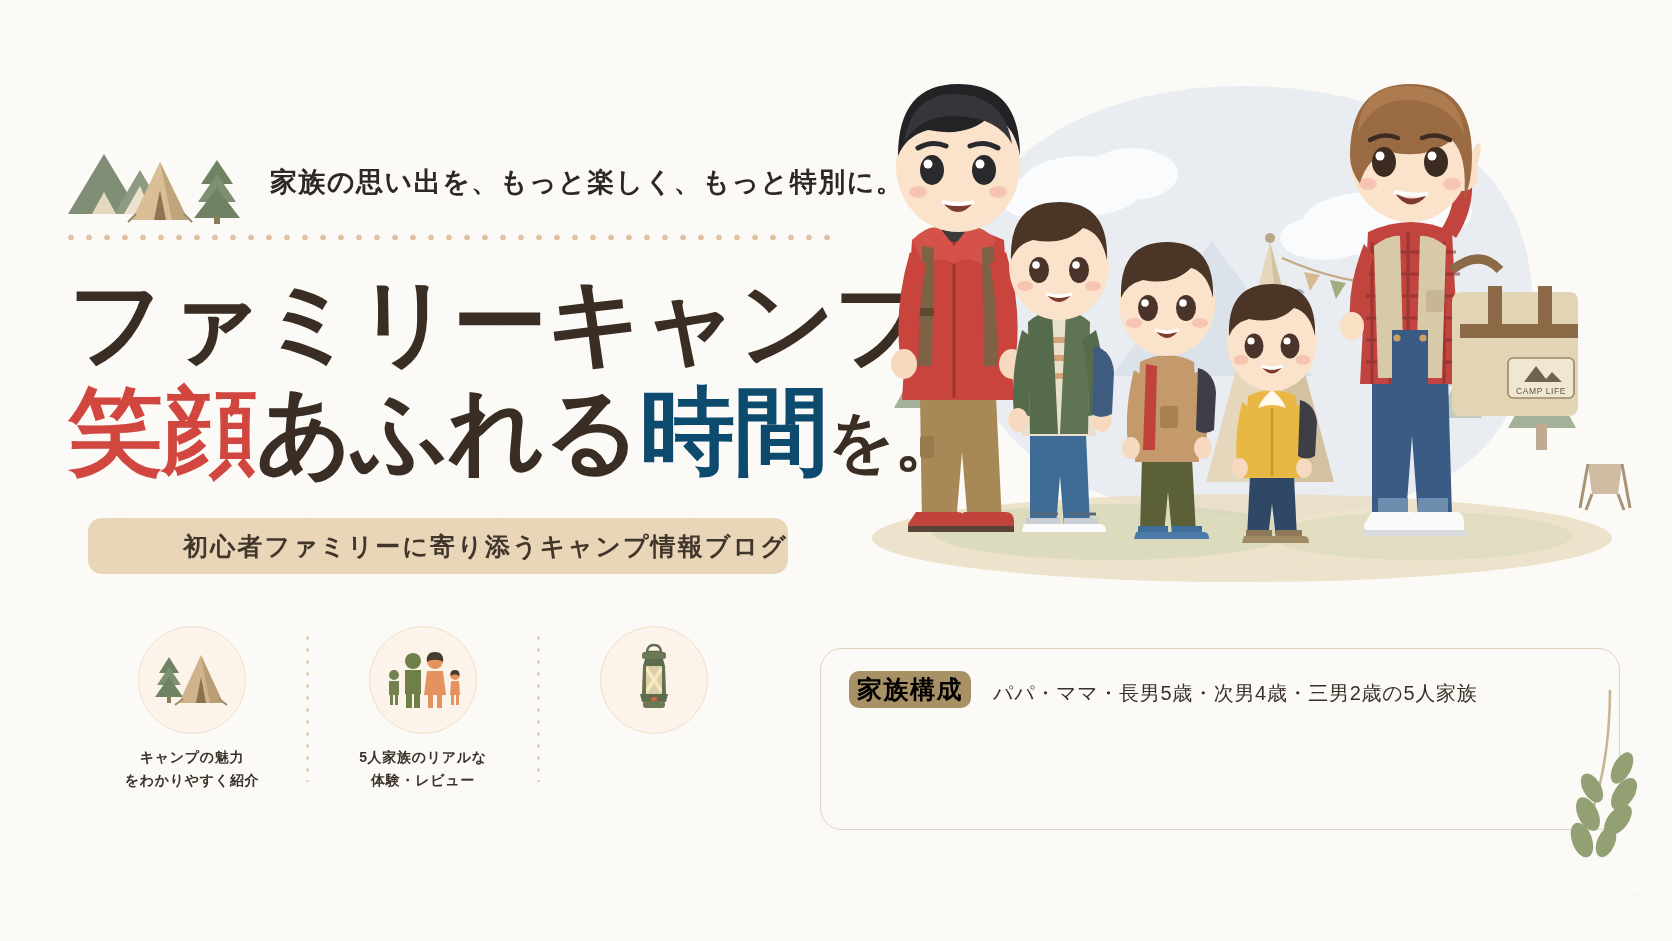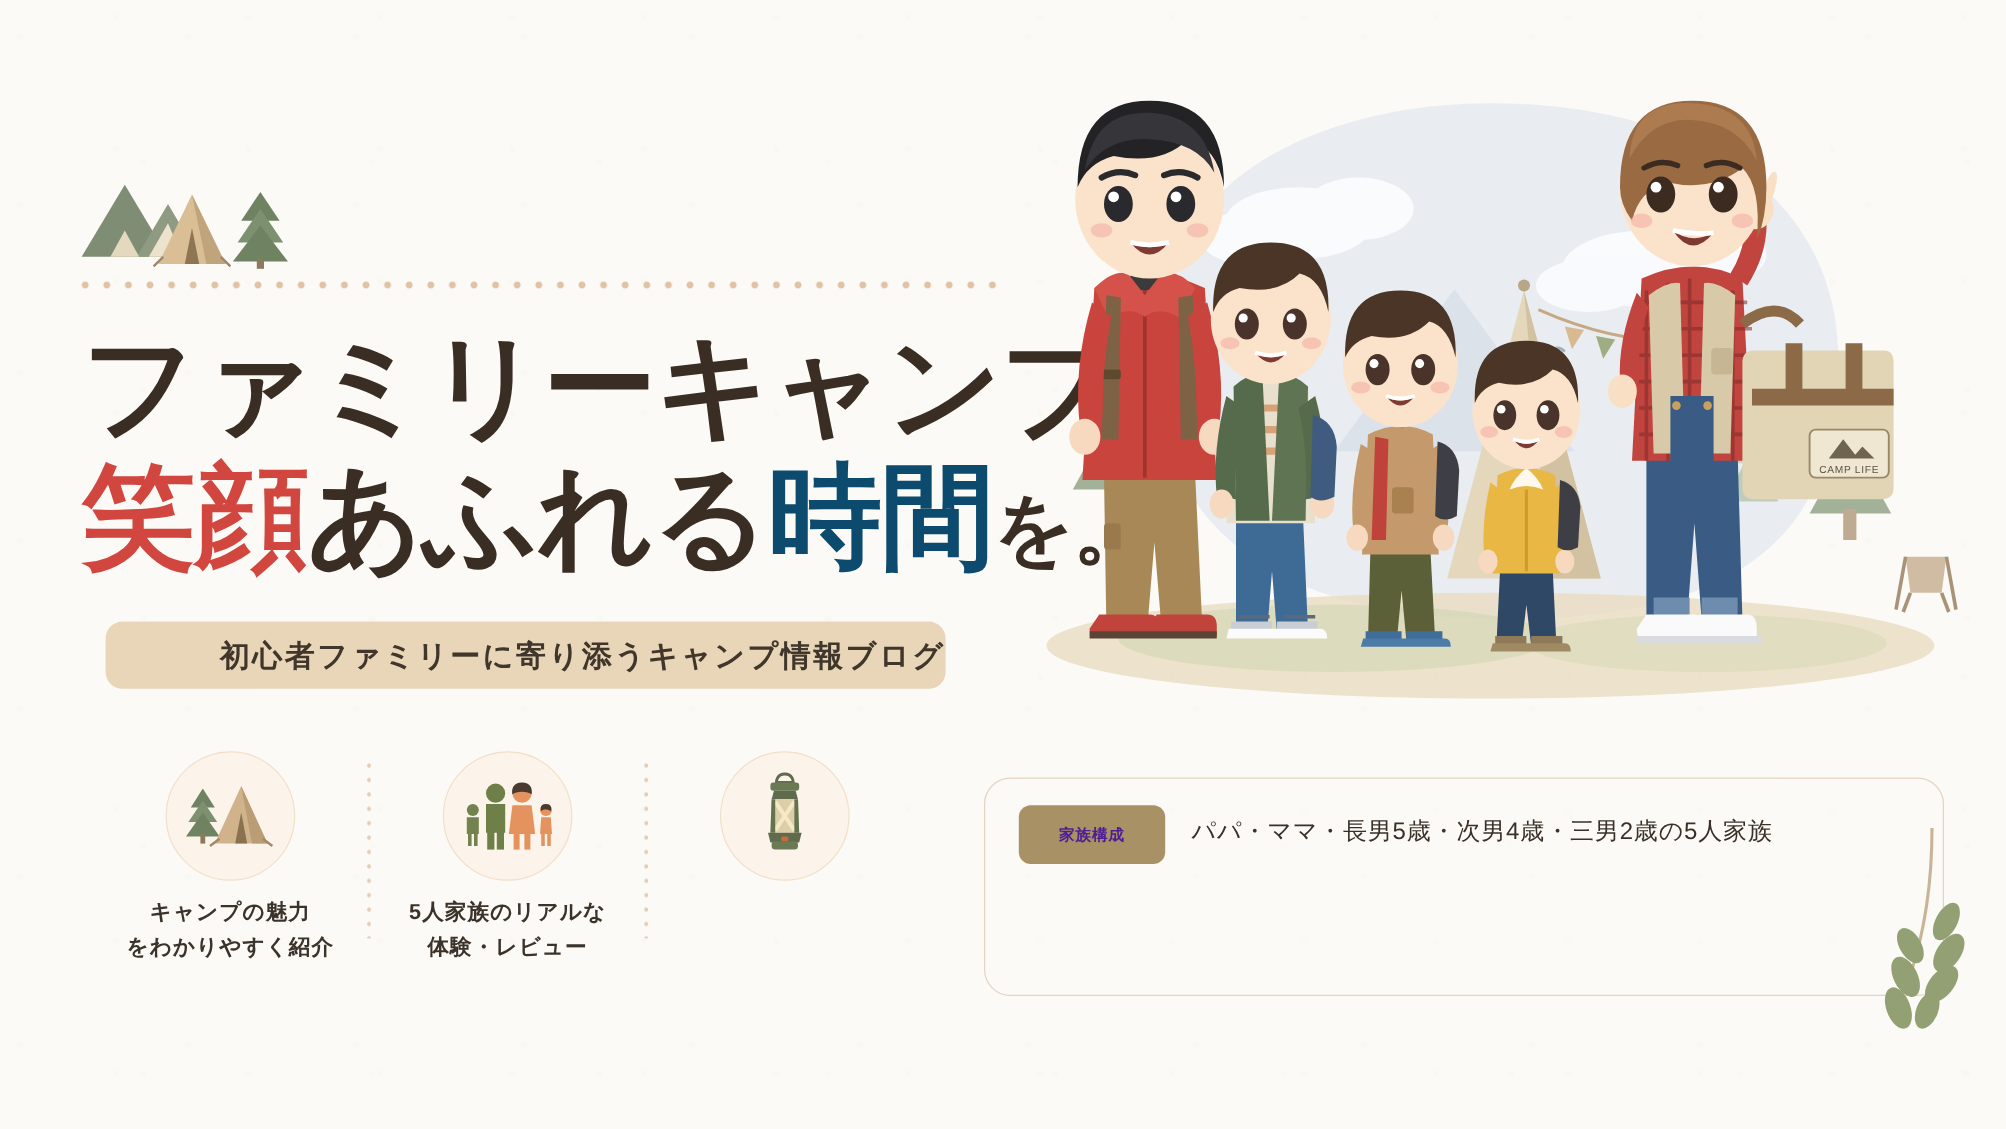--- a/index.html
+++ b/index.html
@@ -123,21 +123,21 @@
     border-radius: 50%;
     background: #FCF4EA;
     border: 1.5px solid #F1DFC9;
     display: flex;
     align-items: center;
     justify-content: center;
   }
   .feature-label {
     margin-top: 12px;
     text-align: center;
-    font-size: 18px;
+    font-size: 14px;
     line-height: 1.62;
     letter-spacing: .05em;
     color: #3B322A;
     font-weight: 700;
     white-space: nowrap;
   }
   .feature-sep {
     flex: 0 0 auto;
     width: 3px; height: 150px;
     margin-top: 6px;
@@ -165,25 +165,25 @@
     padding: 22px 26px 0 28px;
   }
   .info-row {
     display: flex;
     align-items: flex-start;
     gap: 22px;
     margin-bottom: 14px;
   }
   .info-badge {
     flex: 0 0 auto;
-    width: 122px; height: 49px;
+    width: 122px; height: 37px;
     border-radius: 10px;
     background: #A89165;
-    color: #4c1d95;
-    font-size: 13px;
+    color: #000000;
+    font-size: 25px;
     font-weight: 700;
     letter-spacing: .06em;
     display: flex;
     align-items: center;
     justify-content: center;
     white-space: nowrap;
   }
   .info-text {
     font-size: 20px;
     line-height: 1.72;
@@ -222,20 +222,21 @@
           <path d="M98 26 L126 84 L110 84 Z" fill="#C0A57C"></path>
           <path d="M92 84 L98 54 L104 84 Z" fill="#8E7654"></path>
           <path d="M66 86 L74 78 M130 86 L122 78" stroke="#9E8866" stroke-width="2" fill="none"></path>
 
           <path d="M155 24 L171 48 L139 48 Z" fill="#6F8262"></path>
           <path d="M155 38 L174 66 L136 66 Z" fill="#7D9070"></path>
           <path d="M155 52 L178 82 L132 82 Z" fill="#6F8262"></path>
           <rect x="152" y="80" width="6" height="8" fill="#8C7A5C"></rect>
         </svg>
       </div>
+      <div class="tagline-text">家族の思い出を、もっと楽しく、もっと特別に。</div>
     </div>
 
     <div class="dot-divider"></div>
 
     <div class="headline">
       <div class="headline-line hl-1"><span>ファミリーキャンプ</span><span class="hl-sm">で</span></div>
       <div class="headline-line hl-2"><span class="ink-red">笑顔</span><span>あふれる</span><span class="ink-olive">時間</span><span class="hl-sm">を。</span></div>
     </div>
 
     <div class="subtitle-pill">

